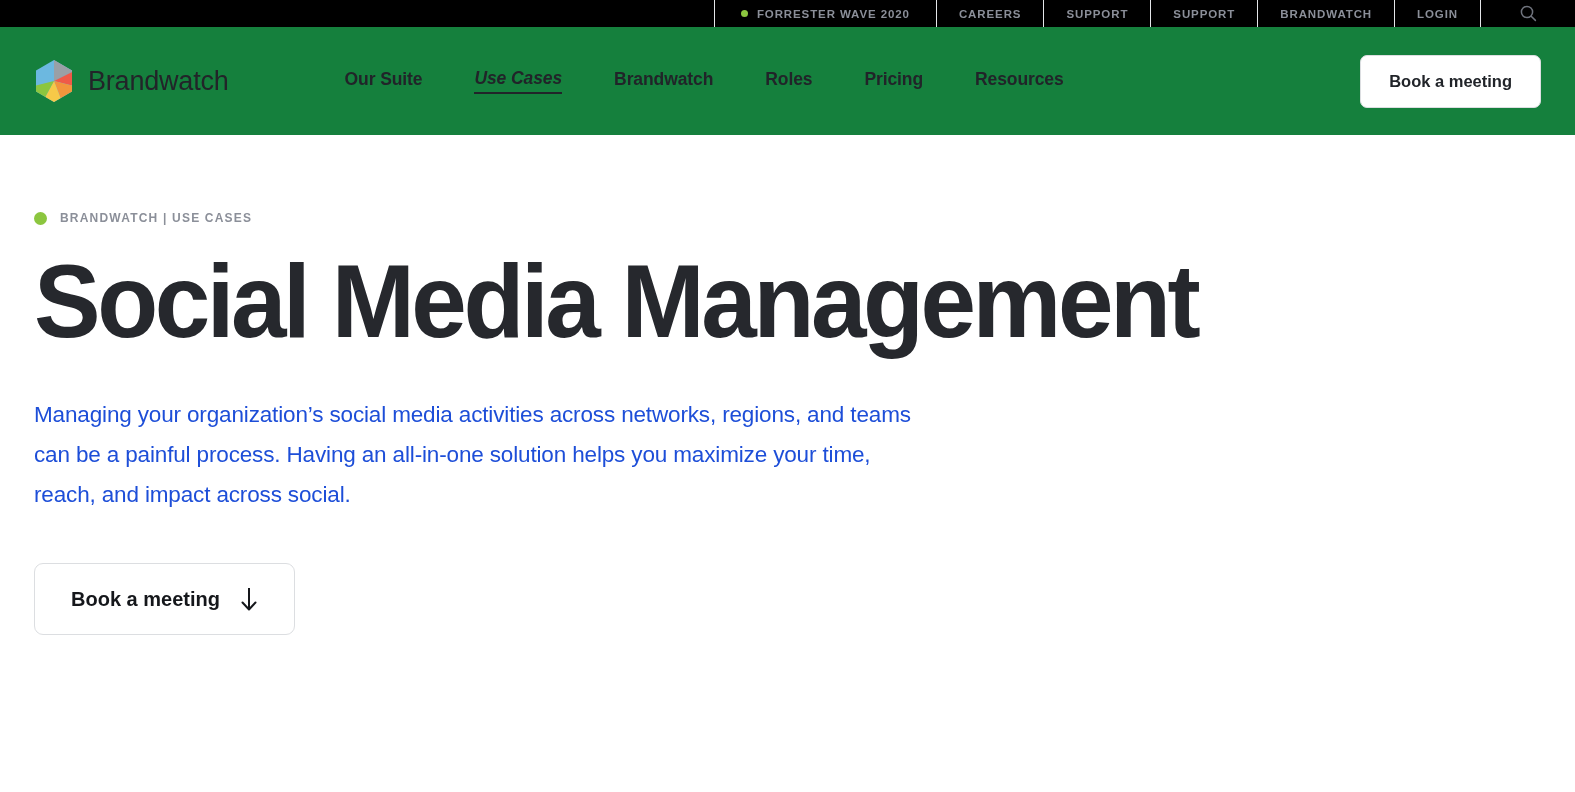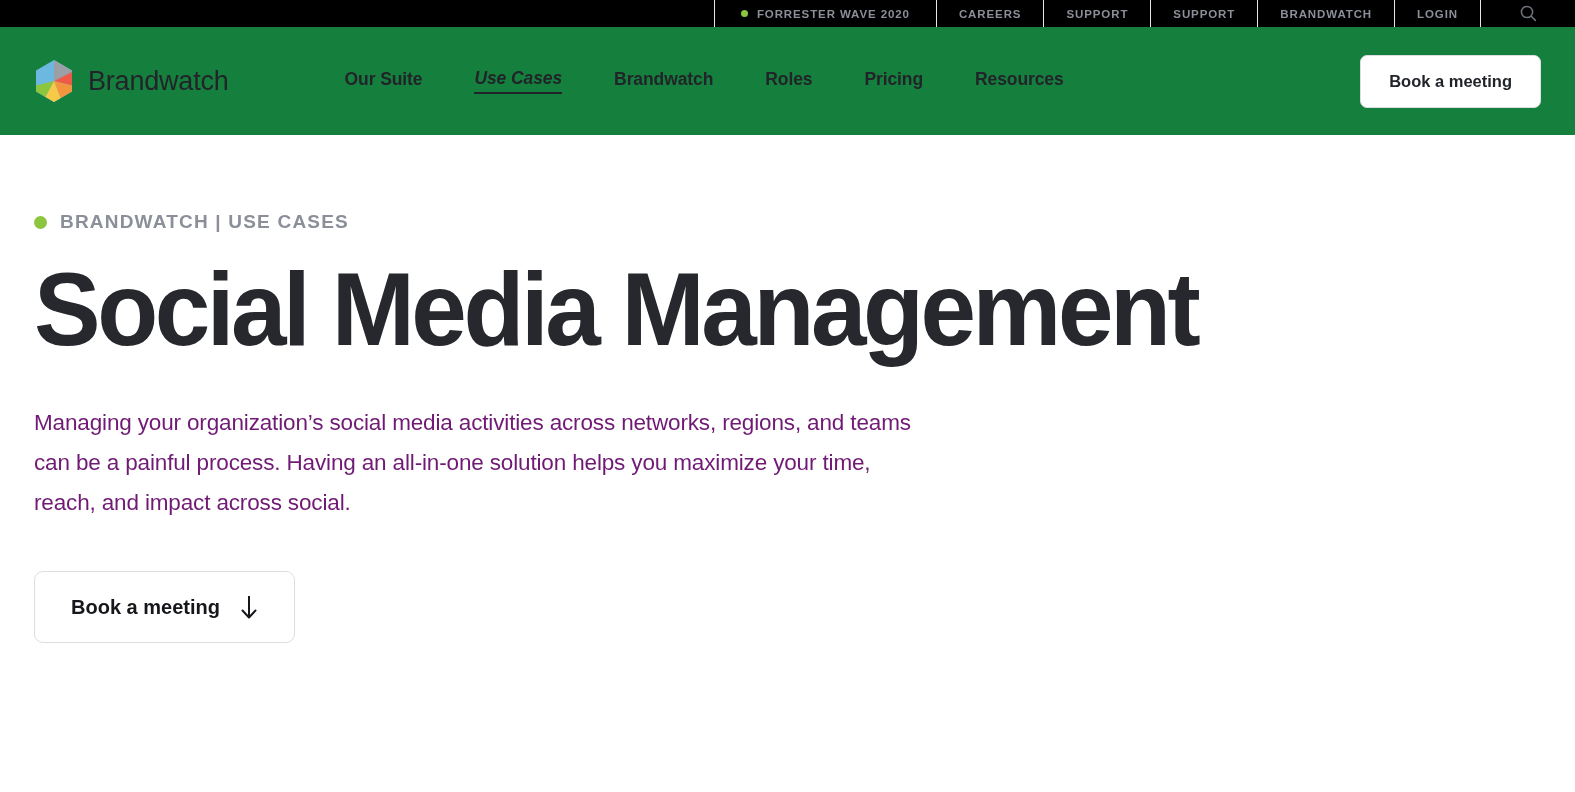--- a/index.html
+++ b/index.html
@@ -113,40 +113,40 @@
     align-items:center;
     gap:13px;
   }
   .eyebrow-dot{
     width:13px; height:13px;
     border-radius:50%;
     background:#8cc63f;
     flex:none;
   }
   .eyebrow-text{
-    font-size:19px;
+    font-size:12px;
     font-weight:bold;
     letter-spacing:1.2px;
     color:#8b8f99;
   }
   .hero-title{
     margin-top:22px;
     font-size:104px;
     font-weight:bold;
     line-height:1.04;
     letter-spacing:-3.6px;
     color:#26282d;
     transform:scaleX(.96);
     transform-origin:left center;
   }
   .hero-desc{
     margin-top:40px;
     font-size:22.5px;
     line-height:40px;
-    color:#701a75;
+    color:#1d4ed8;
     max-width:880px;
     letter-spacing:-.15px;
   }
   .hero-cta{
     margin-top:48px;
     display:inline-flex;
     align-items:center;
     gap:20px;
     border:1px solid #dcdee1;
     border-radius:9px;

